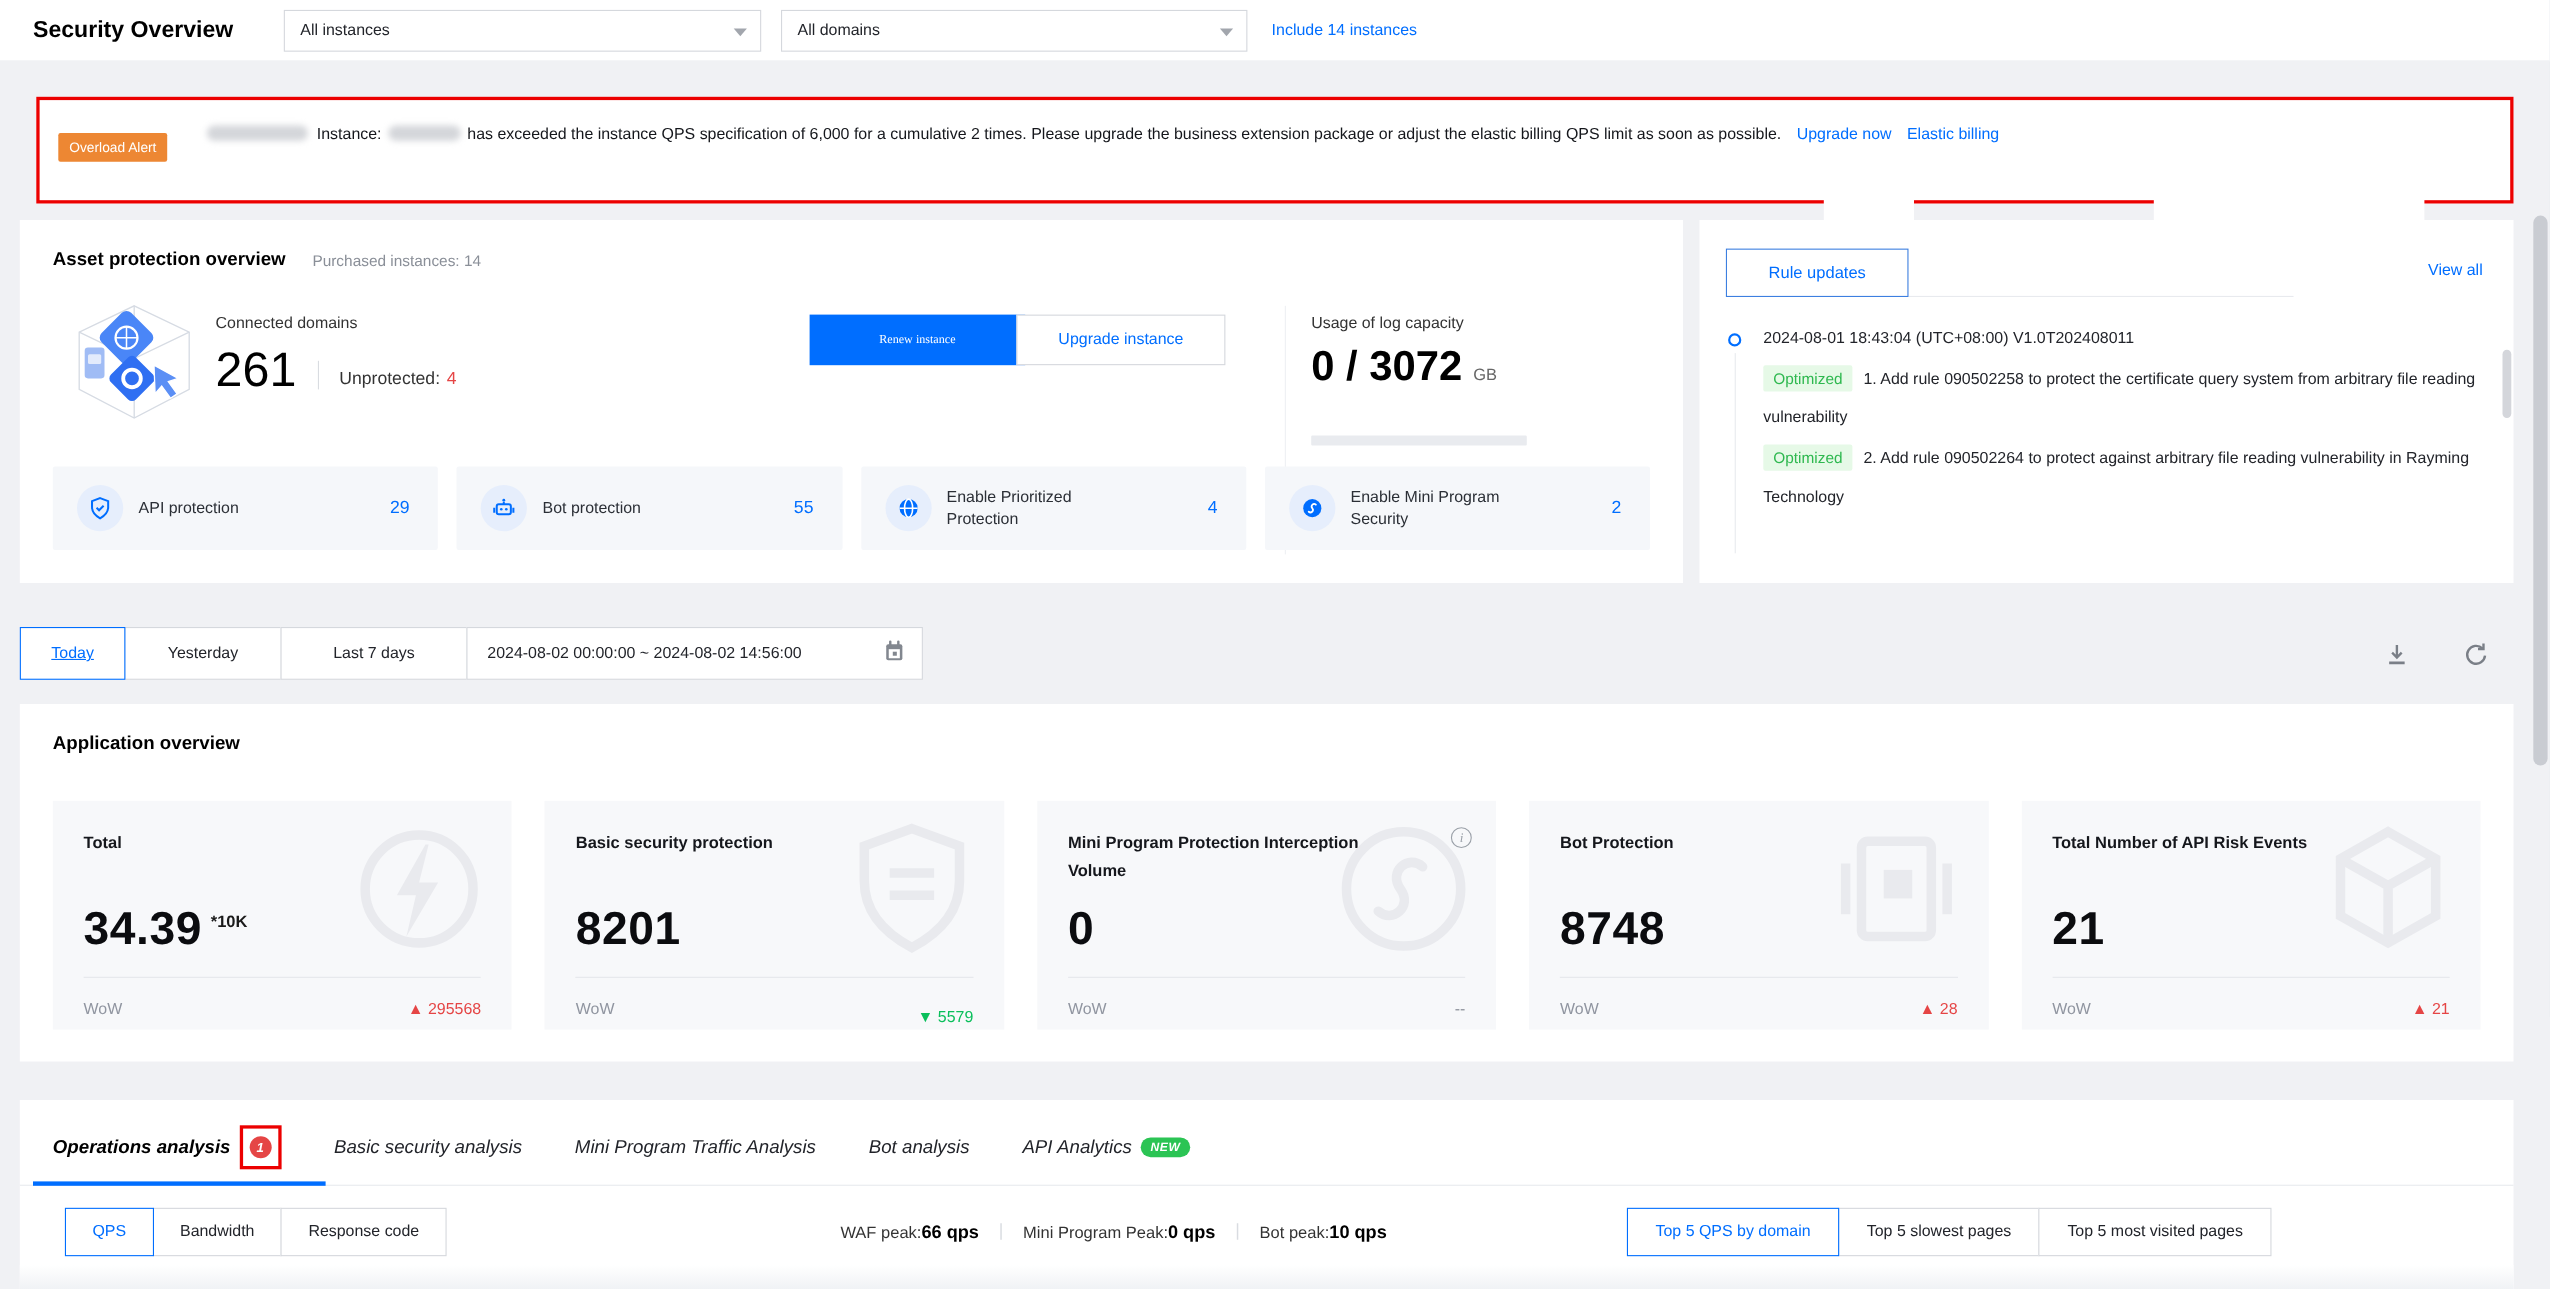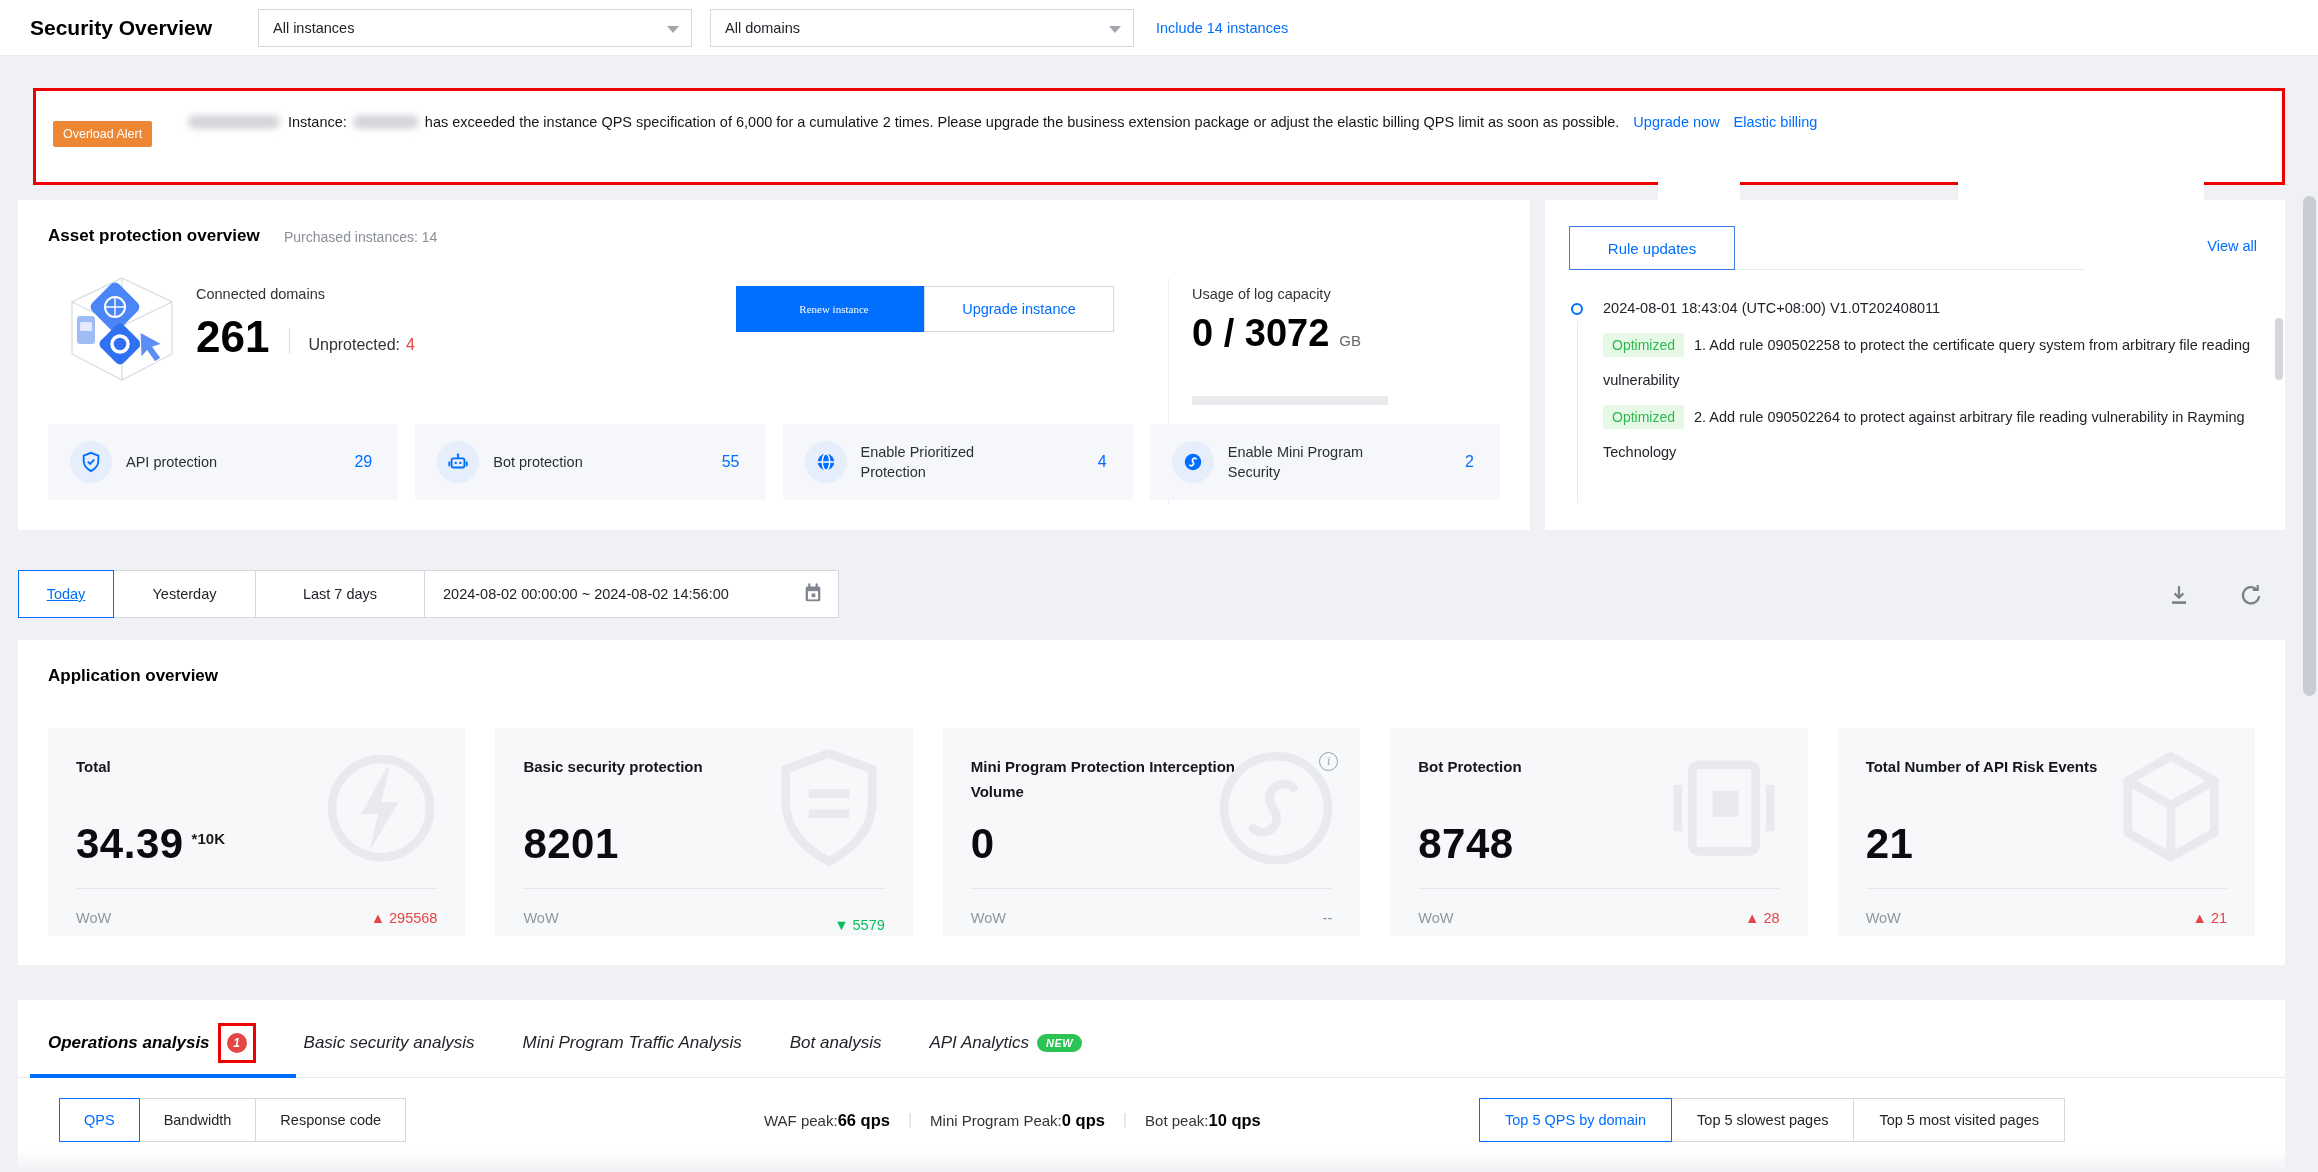--- a/index.html
+++ b/index.html
@@ -29,21 +29,21 @@
   .red-2 { width:66px; margin:0 6px; }
   .alert-link { color:#006eff; cursor:pointer; margin-left:14px; }
 
   
   .asset-card { left:18px; top:200px; width:1512px; height:330px; }
   .card-title { position:absolute; left:30px; top:26px; font-size:17px; font-weight:bold; color:#000; }
   .card-subtitle { position:absolute; left:266px; top:29px; font-size:14px; color:#8a8f98; }
   .illus { position:absolute; left:38px; top:72px; }
   .connected-label { position:absolute; left:178px; top:86px; font-size:14.5px; color:#333; }
   .connected-row { position:absolute; left:178px; top:112px; display:flex; align-items:flex-end; }
-  .connected-value { font-size:44px; font-weight:bold; color:#000; line-height:50px; }
+  .connected-value { font-size:44px; font-weight:normal; color:#000; line-height:50px; }
   .conn-sep { width:1px; height:26px; background:#d9dce1; margin:0 18px 8px 20px; }
   .unprotected { font-size:16px; color:#333; margin-bottom:8px; }
   .unprotected b { color:#e54545; font-weight:normal; margin-left:6px; }
   .btn-primary { position:absolute; left:718px; top:86px; width:196px; height:46px; background:#006eff; color:#fff; font-size:11px; border:none; display:flex; align-items:center; justify-content:center; cursor:pointer; font-family:Liberation Serif, serif; }
   .btn-outline { position:absolute; left:906px; top:86px; width:190px; height:46px; background:#fff; color:#006eff; font-size:14.5px; border:1px solid #d5d8dd; display:flex; align-items:center; justify-content:center; cursor:pointer; font-family:inherit; }
   .v-divider { position:absolute; left:1150px; top:78px; width:1px; height:226px; background:#eef0f3; }
   .log-label { position:absolute; left:1174px; top:86px; font-size:14.5px; color:#333; }
   .log-value { position:absolute; left:1174px; top:112px; display:flex; align-items:baseline; }
   .log-used { font-size:38px; font-weight:bold; color:#000; }
   .log-unit { font-size:15px; color:#666; margin-left:10px; }

